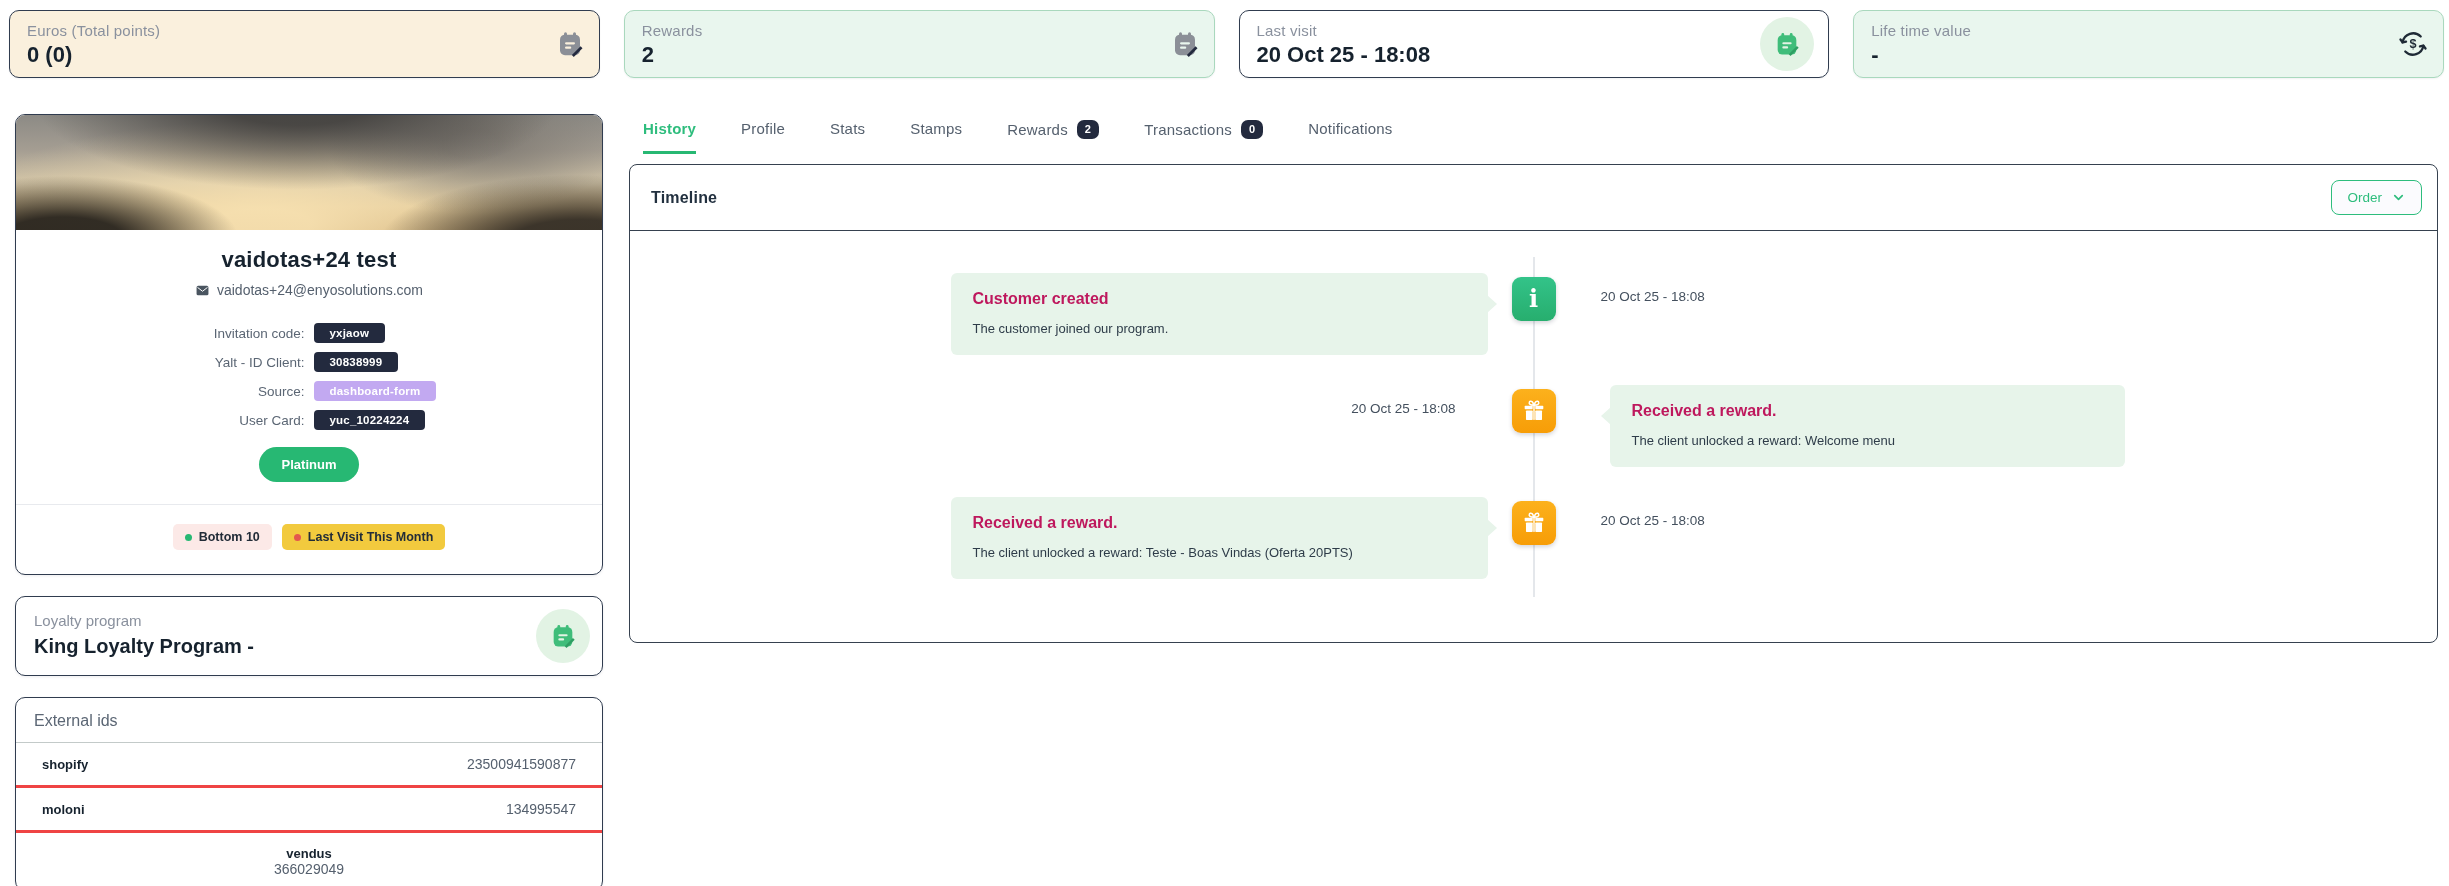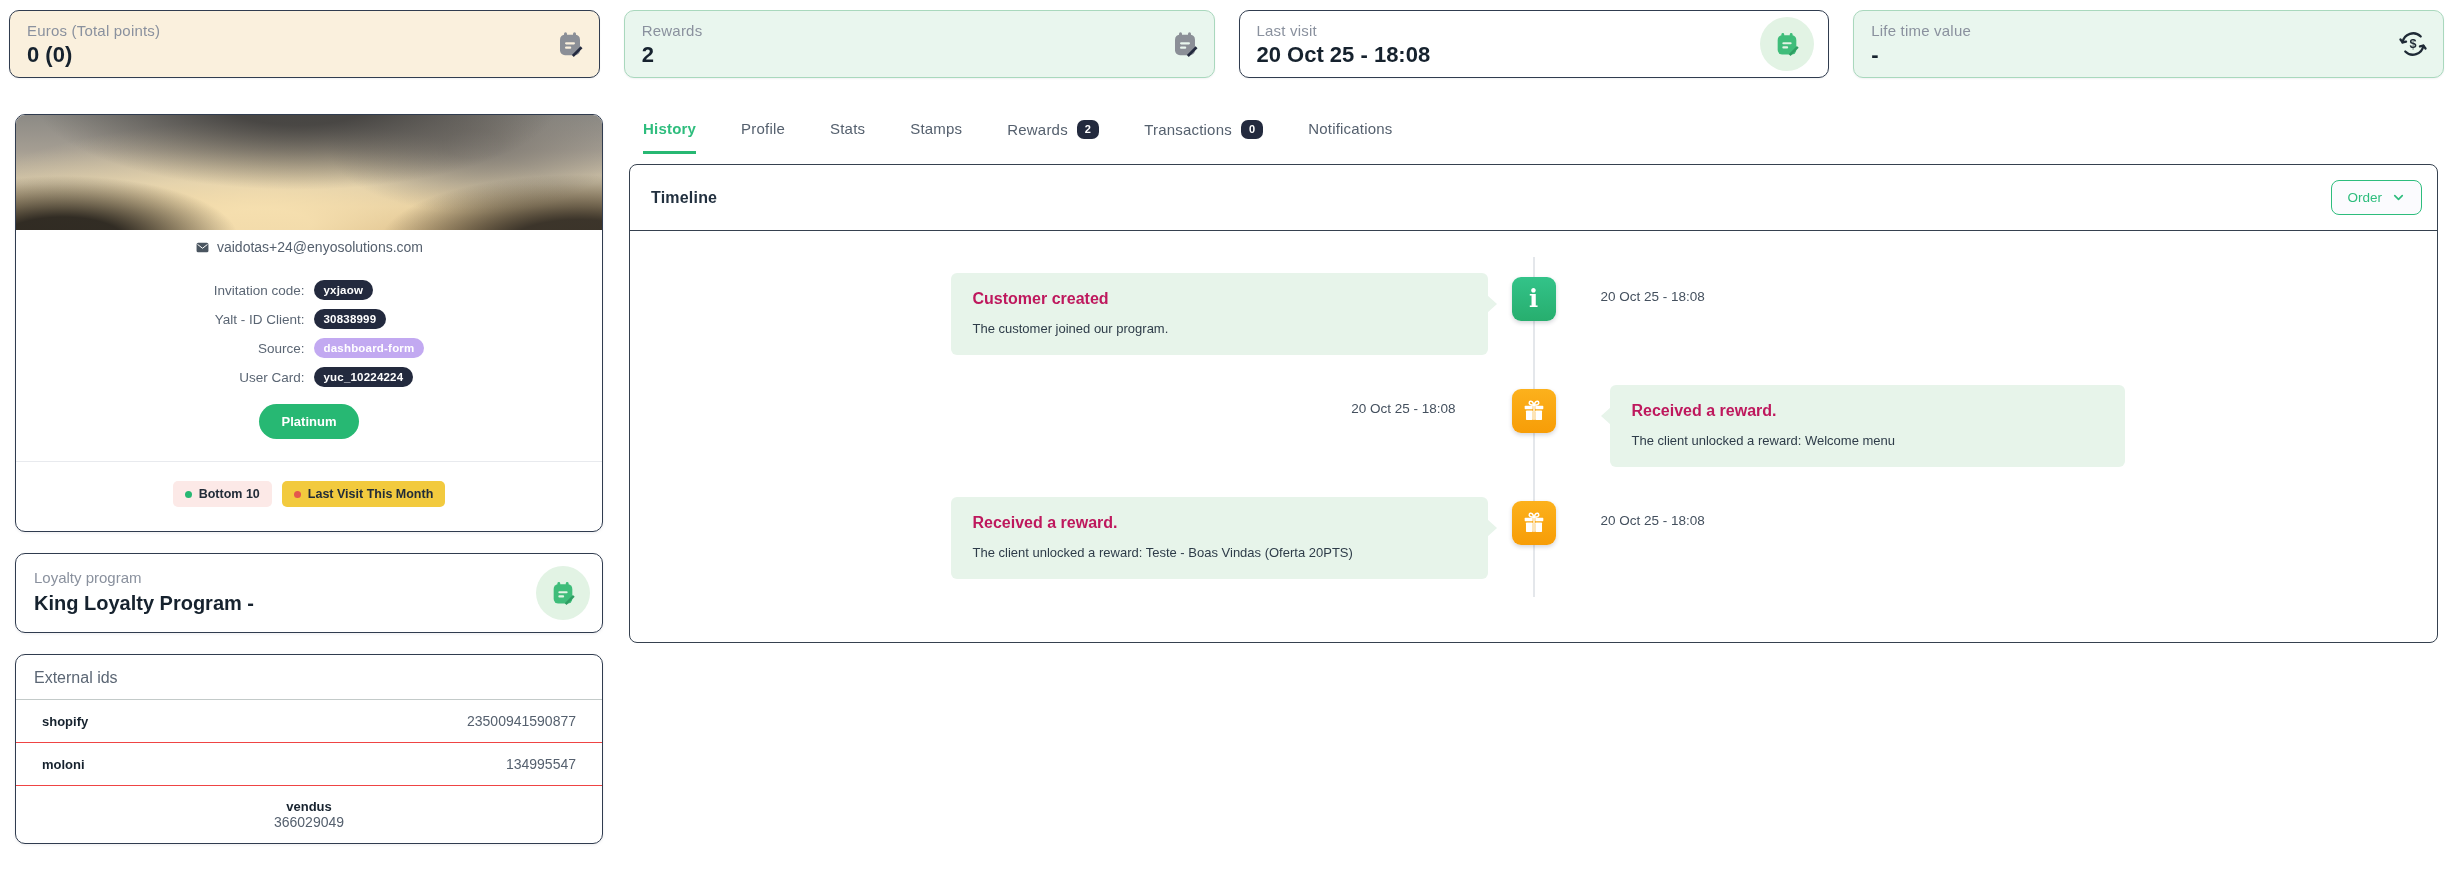--- a/index.html
+++ b/index.html
@@ -80,21 +80,21 @@
     display: flex; align-items: center; justify-content: center; gap: 7px;
     margin-top: 9px; font-size: 14px; color: #55606e;
   }
   .detail-list { margin-top: 25px; display: flex; flex-direction: column; gap: 9px; }
   .detail-row { display: flex; align-items: center; justify-content: center; gap: 9px; }
   .detail-label { width: 215px; text-align: right; font-size: 13.5px; color: #5b6674; flex: 0 0 auto; }
   .detail-pill-zone { width: 215px; flex: 0 0 auto; }
   .pill {
     display: inline-block;
     font-size: 11.5px; font-weight: bold; color: #fff;
-    padding: 4px 10px; border-radius: 10px; letter-spacing: .2px;
+    padding: 4px 16px; border-radius: 4px; letter-spacing: .2px;
   }
   .pill-dark   { background: #232a3e; }
   .pill-purple { background: #c2a9f1; }
   .tier-btn {
     display: block; margin: 17px auto 0;
     background: #27b873; color: #fff; border: none; cursor: pointer;
     font-family: inherit; font-size: 13px; font-weight: bold;
     padding: 10px 23px; border-radius: 19px;
   }
   .profile-divider { margin-top: 22px; border-top: 1px solid #e8eaee; }
@@ -116,21 +116,21 @@
   .loyalty-value { font-size: 20px; font-weight: bold; color: #16222e; margin-top: 6px; }
   .loyalty-icon { position: absolute; right: 12px; top: 50%; transform: translateY(-50%); }
 
   
   .ext-card { padding-top: 14px; overflow: hidden; }
   .ext-title { font-size: 16px; color: #5b6674; padding: 0 18px 12px; }
   .ext-title-divider { border-top: 1px solid #c3cac9; }
   .ext-row {
     display: flex; justify-content: space-between; align-items: center;
     padding: 13px 26px;
-    border-bottom: 1px solid #ef4444;
+    border-bottom: 3px solid #ef4444;
   }
   .ext-row:last-child { border-bottom: none; flex-direction: column; }
   .ext-key { font-size: 13px; font-weight: bold; color: #16222e; }
   .ext-value { font-size: 14px; color: #55606e; }
 
   
   .right-col { flex: 1 1 auto; min-width: 0; }
   .tabs-row { display: flex; align-items: flex-start; gap: 45px; padding: 6px 14px 0; height: 50px; }
   .tab {
     font-size: 15px; color: #55606e; cursor: pointer;
@@ -283,20 +283,21 @@
     </div>
   </div>
 </div>
 
 <div class="main">
 
   <div class="left-col">
 
     <div class="panel-card profile-card">
       <div class="banner"></div>
+      <div class="profile-name">vaidotas+24 test</div>
       <div class="profile-email">
         <span>
           <svg viewBox="0 0 24 24" width="15" height="15">
               <rect x="2.5" y="4.5" width="19" height="15" rx="2.5" fill="#4a5560"></rect>
               <path d="M4 7 l8 6.2 L20 7" stroke="#ffffff" stroke-width="1.6" fill="none"></path>
             </svg>
         </span>
         <span>vaidotas+24@enyosolutions.com</span>
       </div>
 

